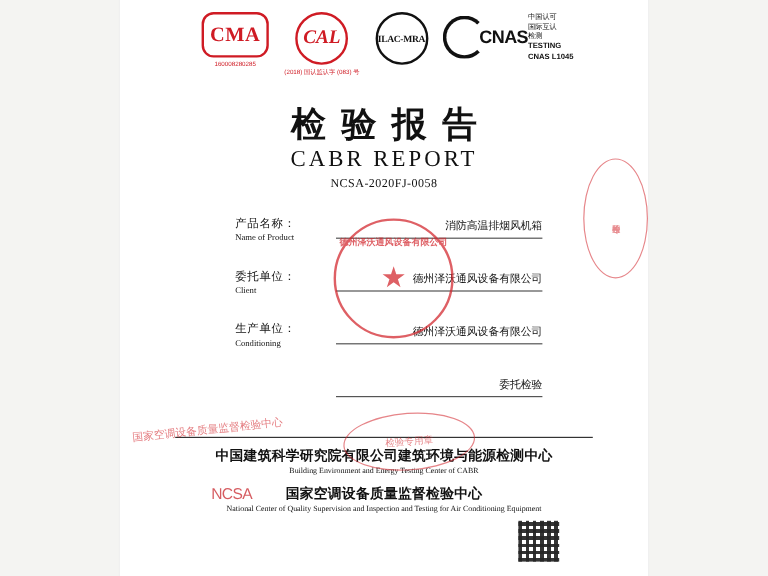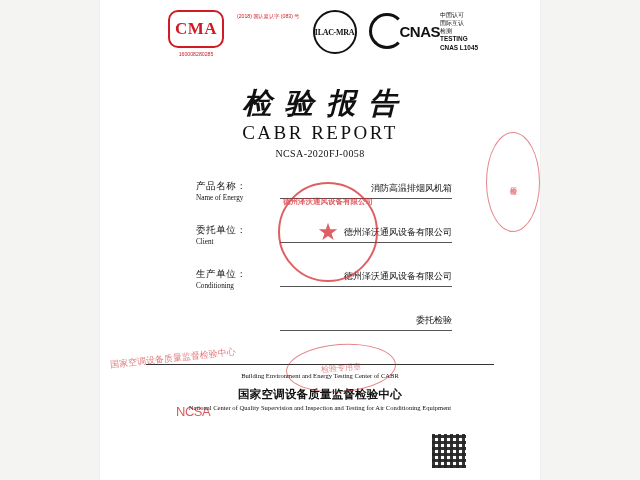--- a/index.html
+++ b/index.html
@@ -145,21 +145,20 @@
     top: 84px;
     left: 0;
     width: 640px;
     text-align: center;
     font-size: 29px;
     letter-spacing: 13px;
     text-indent: 13px;
     font-weight: bold;
     color: #111;
     font-family: "Liberation Serif", serif;
-    font-style: italic;
   }
   .title-en {
     position: absolute;
     top: 122px;
     left: 0;
     width: 640px;
     text-align: center;
     font-size: 19px;
     letter-spacing: 2.5px;
     color: #111;
@@ -348,20 +347,21 @@
   <div class="side-shade right"></div>
 
   <div class="sheet">
 
     <div class="cert-strip" style="left:68px;">
       <div class="cert-item">
         <div class="cert-mark cert-ma">CMA</div>
         <div class="cert-caption">160008280285</div>
       </div>
       <div class="cert-item">
+        <div class="cal-circle">CAL</div>
         <div class="cert-caption">(2018) 国认监认字 (083) 号</div>
       </div>
       <div class="cert-item">
         <div class="ilac-circle">ILAC-MRA</div>
       </div>
       <div class="cert-item" style="display:flex;align-items:center;">
         <div class="cnas-box">
           <div class="cnas-c"></div>
           <div class="cnas-text">CNAS</div>
         </div>
@@ -378,21 +378,21 @@
   </div>
 
   <div class="title-cn">检验报告</div>
   <div class="title-en">CABR REPORT</div>
   <div class="report-no">NCSA-2020FJ-0058</div>
 
   <div class="fields">
     <div class="field-row">
       <div class="field-label">
         <div class="label-cn">产品名称：</div>
-        <div class="label-en">Name of Energy</div>
+        <div class="label-en">Name of Product</div>
       </div>
       <div class="field-value">消防高温排烟风机箱</div>
     </div>
     <div class="field-row">
       <div class="field-label">
         <div class="label-cn">委托单位：</div>
         <div class="label-en">Client</div>
       </div>
       <div class="field-value">德州泽沃通风设备有限公司</div>
     </div>
@@ -403,20 +403,21 @@
       </div>
       <div class="field-value">德州泽沃通风设备有限公司</div>
     </div>
     <div class="field-row">
       <div class="field-value">委托检验</div>
     </div>
   </div>
 
   <div class="footer">
     <div class="footer-rule"></div>
+    <div class="org-cn">中国建筑科学研究院有限公司建筑环境与能源检测中心</div>
     <div class="org-en">Building Environment and Energy Testing Center of CABR</div>
     <div class="org-gap"></div>
     <div class="org-cn">国家空调设备质量监督检验中心</div>
     <div class="org-en">National Center of Quality Supervision and Inspection and Testing for Air Conditioning Equipment</div>
   </div>
 
   <div class="seal seal-main">
     <div class="seal-arc-text">
       <span style="transform: translate(-50%,-50%) translateY(-30px); font-size:7.5px;">德州泽沃通风设备有限公司</span>
     </div>

